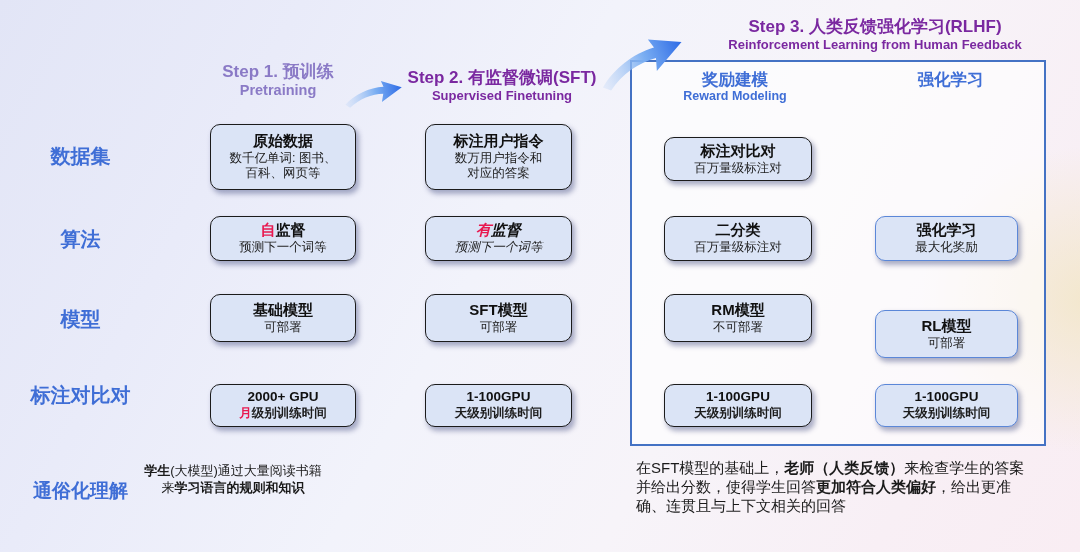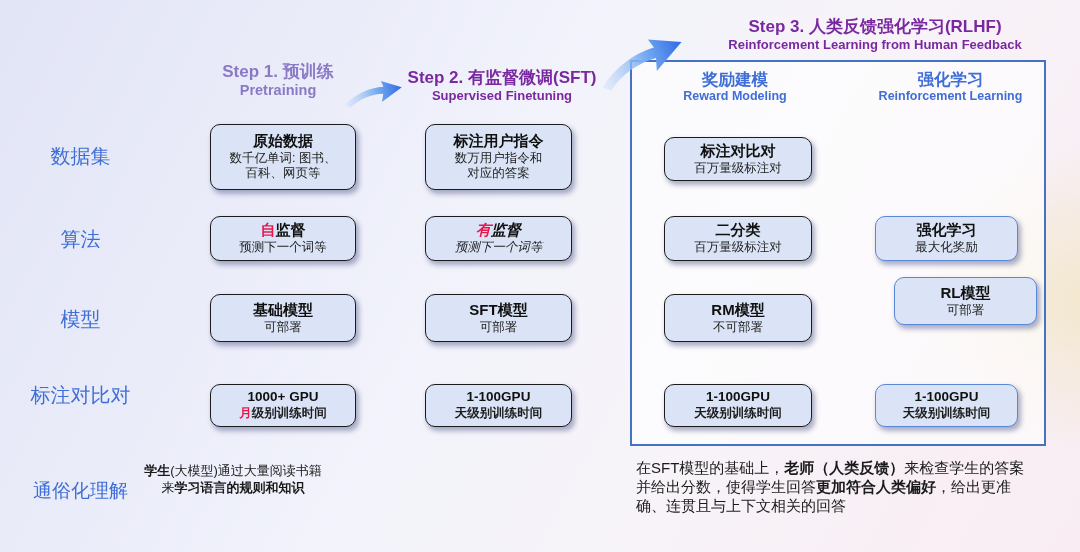--- a/index.html
+++ b/index.html
@@ -17,21 +17,21 @@
   .s1{color:#8a7ac6;} .s1 .s{font-size:14.5px;}
   .s2{color:#7a28a0;} .s3{color:#7a28a0;}
   
   .container{position:absolute;left:630px;top:60px;width:412px;height:382px;
     border:2px solid #4472c4;background:rgba(255,255,255,.62);}
   .colhead{position:absolute;text-align:center;color:#3f6ed6;line-height:1.15;}
   .colhead .t{font-size:16.5px;font-weight:700;}
   .colhead .s{font-size:12.5px;font-weight:700;}
   
   .rowlabel{position:absolute;left:8px;width:145px;text-align:center;
-    color:#3f6ed6;font-weight:400;font-size:20px;}
+    color:#3f6ed6;font-weight:700;font-size:20px;}
   
   .box{position:absolute;box-sizing:border-box;display:flex;flex-direction:column;
     align-items:center;justify-content:center;text-align:center;
     background:#dbe4f6;border:1.6px solid #1b1b1b;border-radius:10px;
     box-shadow:2.5px 3.5px 5px rgba(70,80,130,.45);padding:2px 6px;line-height:1.25;}
   .box.blue{border-color:#5b87d8;}
   .bt{font-size:15px;font-weight:700;color:#101010;}
   .bt.sm{font-size:13.5px;}
   .bs{font-size:12.5px;color:#1c1c1c;}
   
@@ -84,21 +84,20 @@
       </defs>
     <path d="M3 36 C20 22, 45 14, 68 16 L65 6 L97 21 L62 40 L66 27 C48 25, 26 30, 10 42 Z" fill="url(#g2)"></path>
   </svg>
 
   <div class="colhead" style="left:640px;top:70px;width:190px;">
     <div class="t">奖励建模</div>
     <div class="s">Reward Modeling</div>
   </div>
   <div class="colhead" style="left:858px;top:70px;width:185px;">
     <div class="t">强化学习</div>
-    <div class="s">Reinforcement Learning</div>
   </div>
 
   <div class="rowlabel" style="top:143px;">数据集</div>
   <div class="rowlabel" style="top:226px;">算法</div>
   <div class="rowlabel" style="top:306px;">模型</div>
   <div class="rowlabel" style="top:382px;">标注对比对</div>
   <div class="rowlabel" style="top:478px;font-size:19px;">通俗化理解</div>
 
   <div class="box" style="left:210px;top:124px;width:146px;height:66px;">
     <div class="bt"><span>原始数据</span></div>
@@ -106,21 +105,21 @@
   </div>
   <div class="box" style="left:210px;top:216px;width:146px;height:45px;">
     <div class="bt"><span class="r">自</span><span>监督</span></div>
     <div class="bs"><span>预测下一个词等</span></div>
   </div>
   <div class="box" style="left:210px;top:294px;width:146px;height:48px;">
     <div class="bt"><span>基础模型</span></div>
     <div class="bs"><span>可部署</span></div>
   </div>
   <div class="box" style="left:210px;top:384px;width:146px;height:43px;">
-    <div class="bt sm"><span>1000+ GPU</span></div>
+    <div class="bt sm"><span>2000+ GPU</span></div>
     <div class="bs"><span class="b r">月</span><span class="b">级别训练时间</span></div>
   </div>
 
   <div class="box" style="left:425px;top:124px;width:147px;height:66px;">
     <div class="bt"><span>标注用户指令</span></div>
     <div class="bs"><span>数万用户指令和</span><br><span>对应的答案</span></div>
   </div>
   <div class="box" style="left:425px;top:216px;width:147px;height:45px;font-style:italic;">
     <div class="bt"><span class="r">有</span><span>监督</span></div>
     <div class="bs"><span>预测下一个词等</span></div>
@@ -148,21 +147,21 @@
   </div>
   <div class="box" style="left:664px;top:384px;width:148px;height:43px;">
     <div class="bt sm"><span>1-100GPU</span></div>
     <div class="bs"><span class="b">天级别训练时间</span></div>
   </div>
 
   <div class="box blue" style="left:875px;top:216px;width:143px;height:45px;">
     <div class="bt"><span>强化学习</span></div>
     <div class="bs"><span>最大化奖励</span></div>
   </div>
-  <div class="box blue" style="left:875px;top:277px;width:143px;height:48px;margin-left:19px;">
+  <div class="box blue" style="left:875px;top:310px;width:143px;height:48px;">
     <div class="bt"><span>RL模型</span></div>
     <div class="bs"><span>可部署</span></div>
   </div>
   <div class="box blue" style="left:875px;top:384px;width:143px;height:43px;">
     <div class="bt sm"><span>1-100GPU</span></div>
     <div class="bs"><span class="b">天级别训练时间</span></div>
   </div>
 
   <div class="para p1"><span class="b">学生</span><span>(大模型)通过大量阅读书籍</span><br><span>来</span><span class="b">学习语言的规则和知识</span></div>
   <div class="para p3"><span>在SFT模型的基础上，</span><span class="b">老师（人类反馈）</span><span>来检查学生的答案</span><br><span>并给出分数，使得学生回答</span><span class="b">更加符合人类偏好</span><span>，给出更准</span><br><span>确、连贯且与上下文相关的回答</span></div>

